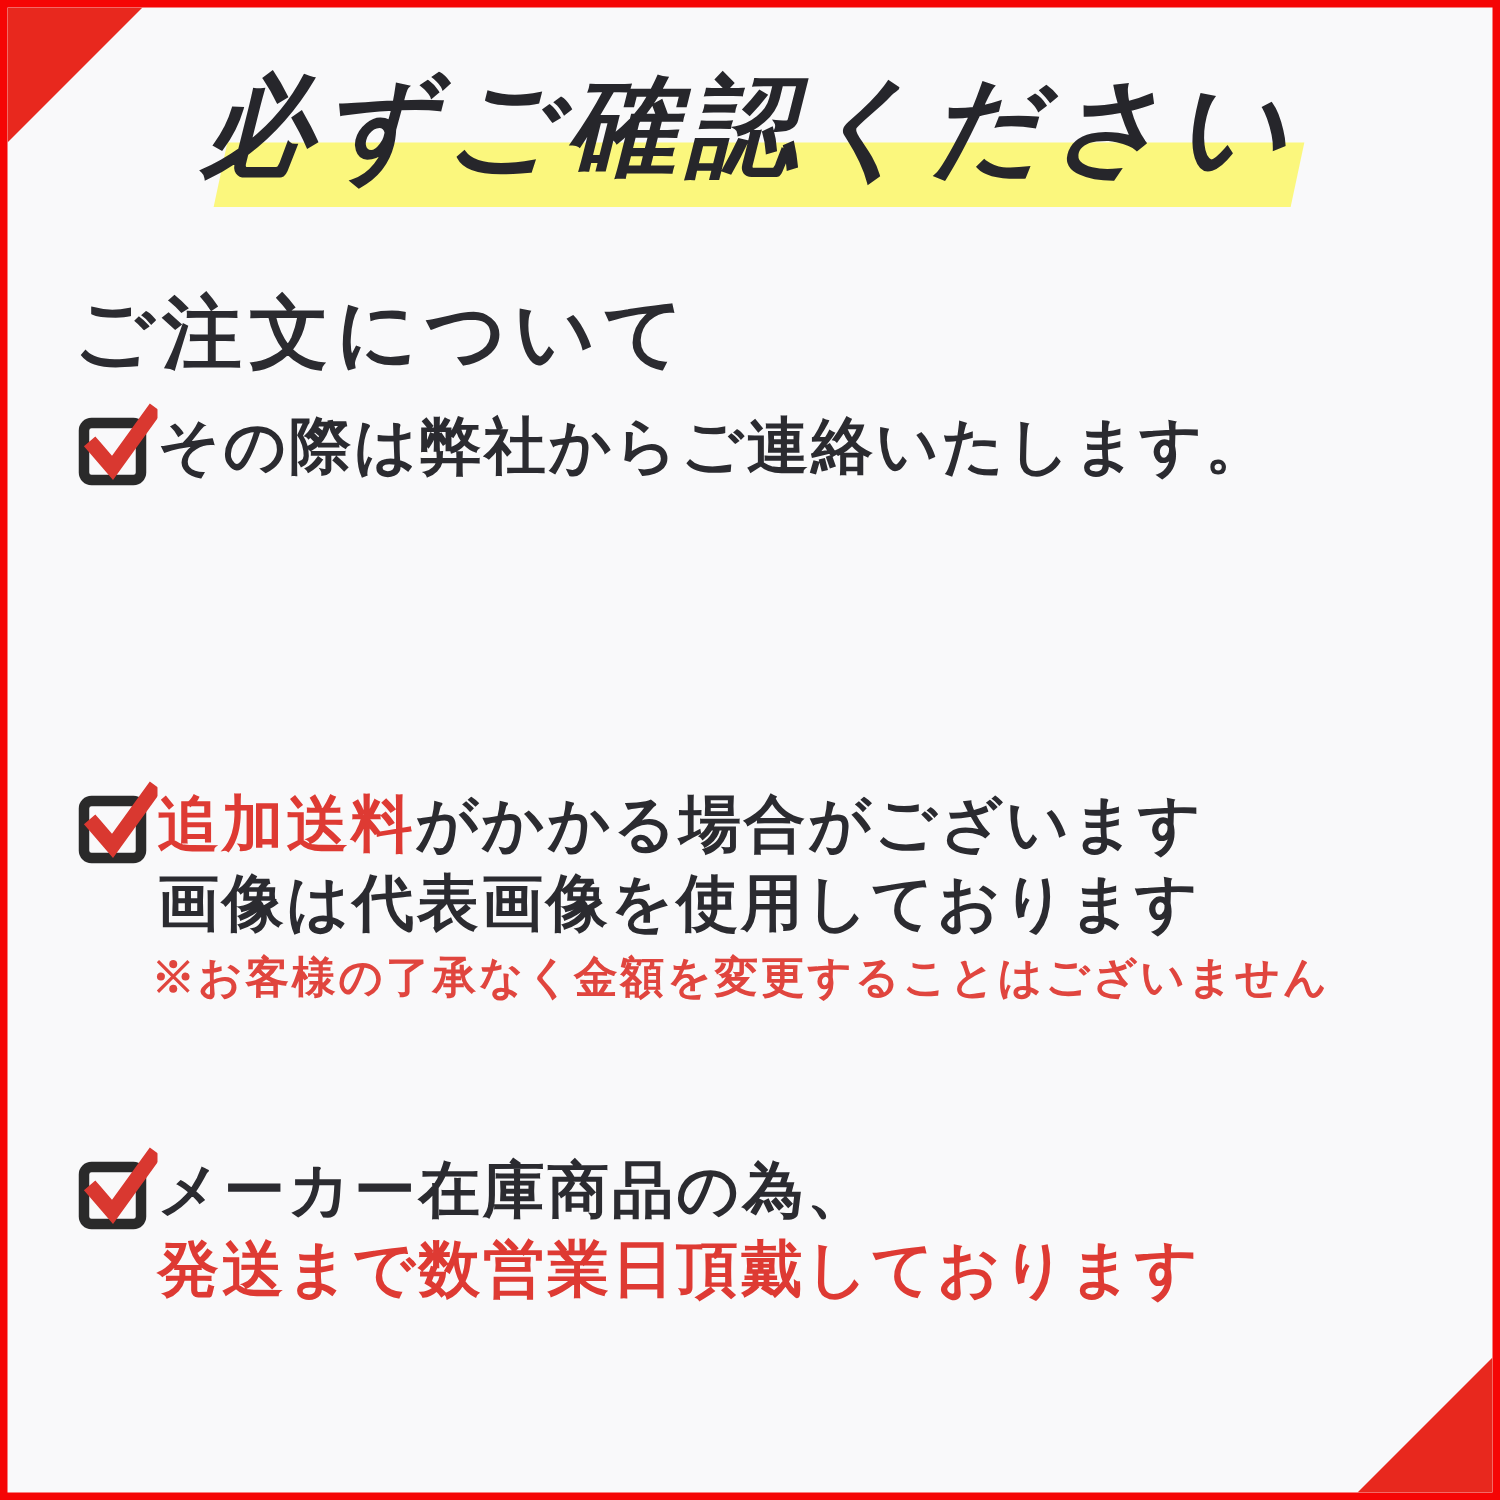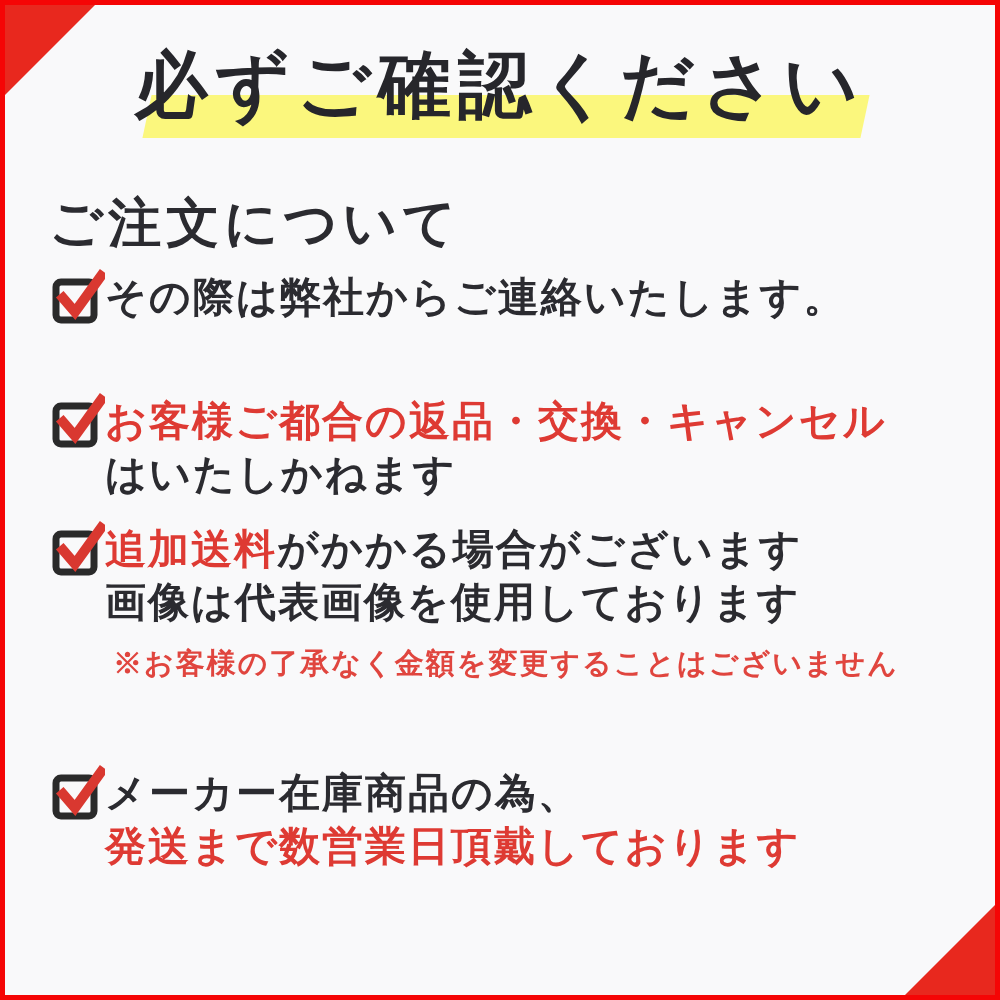--- a/index.html
+++ b/index.html
@@ -18,40 +18,40 @@
   .corner.br{right:0;bottom:0;border-bottom:90px solid #e8281e;border-left:90px solid transparent;}
   
   .title-wrap{position:absolute;left:0;right:0;top:36px;text-align:center;}
   .title-hl{
     position:absolute;left:142px;top:54px;width:718px;height:43px;
     background:#fbf77d;transform:skewX(-12deg);z-index:0;
   }
   h1.title{
     position:relative;z-index:1;margin:0;
     font-size:73px;font-weight:700;letter-spacing:7px;
-    color:#26262b;line-height:1.2;
+    color:#26262b;line-height:1.2;font-style:italic;
   }
   
   .sec-heading{
     position:absolute;left:44px;margin:0;
     font-size:53px;font-weight:700;letter-spacing:5px;
     color:#2b2b30;line-height:1.1;white-space:nowrap;
   }
   
   .item{position:absolute;left:46px;right:20px;}
   .item .cb{position:absolute;left:0;top:-4px;}
   .item .itext{margin-left:54px;}
   .iline{
     font-size:41px;letter-spacing:2px;font-weight:600;
     line-height:53px;white-space:nowrap;color:#2b2b30;
   }
   .sb{color:#2b2b30;}
   .sr{color:#de3a33;}
   .note{
-    position:absolute;left:94px;margin:14px;
+    position:absolute;left:94px;margin:2px;
     font-size:29px;letter-spacing:2px;font-weight:600;
     color:#e0453e;white-space:nowrap;line-height:1.2;
   }
 </style>
 </head>
 <body>
 
 <div class="page">
 
   <div class="corner tl"></div>
@@ -67,30 +67,20 @@
   <div class="item" style="top:266px">
     <svg class="cb" width="54" height="58" viewBox="0 0 54 58">
       <rect x="5" y="15" width="38" height="38" rx="5" fill="none" stroke="#2a2a2a" stroke-width="7"></rect>
       <path d="M12 31 L24 45 L50 9" fill="none" stroke="#d93830" stroke-width="10" stroke-linecap="square" stroke-linejoin="miter"></path>
     </svg>
     <div class="itext">
       <div class="iline"><span class="sb">その際は弊社からご連絡いたします。</span></div>
     </div>
   </div>
 
-  <div class="item" style="top:390px">
-    <svg class="cb" width="54" height="58" viewBox="0 0 54 58">
-      <rect x="5" y="15" width="38" height="38" rx="5" fill="none" stroke="#2a2a2a" stroke-width="7"></rect>
-      <path d="M12 31 L24 45 L50 9" fill="none" stroke="#d93830" stroke-width="10" stroke-linecap="square" stroke-linejoin="miter"></path>
-    </svg>
-    <div class="itext">
-      <div class="iline"><span class="sr">お客様ご都合の返品・交換・キャンセル</span></div>
-      <div class="iline"><span class="sb">はいたしかねます</span></div>
-    </div>
-  </div>
 
   <div class="item" style="top:518px">
     <svg class="cb" width="54" height="58" viewBox="0 0 54 58">
       <rect x="5" y="15" width="38" height="38" rx="5" fill="none" stroke="#2a2a2a" stroke-width="7"></rect>
       <path d="M12 31 L24 45 L50 9" fill="none" stroke="#d93830" stroke-width="10" stroke-linecap="square" stroke-linejoin="miter"></path>
     </svg>
     <div class="itext">
       <div class="iline"><span class="sr">追加送料</span><span class="sb">がかかる場合がございます</span></div>
       <div class="iline"><span class="sb">画像は代表画像を使用しております</span></div>
     </div>

